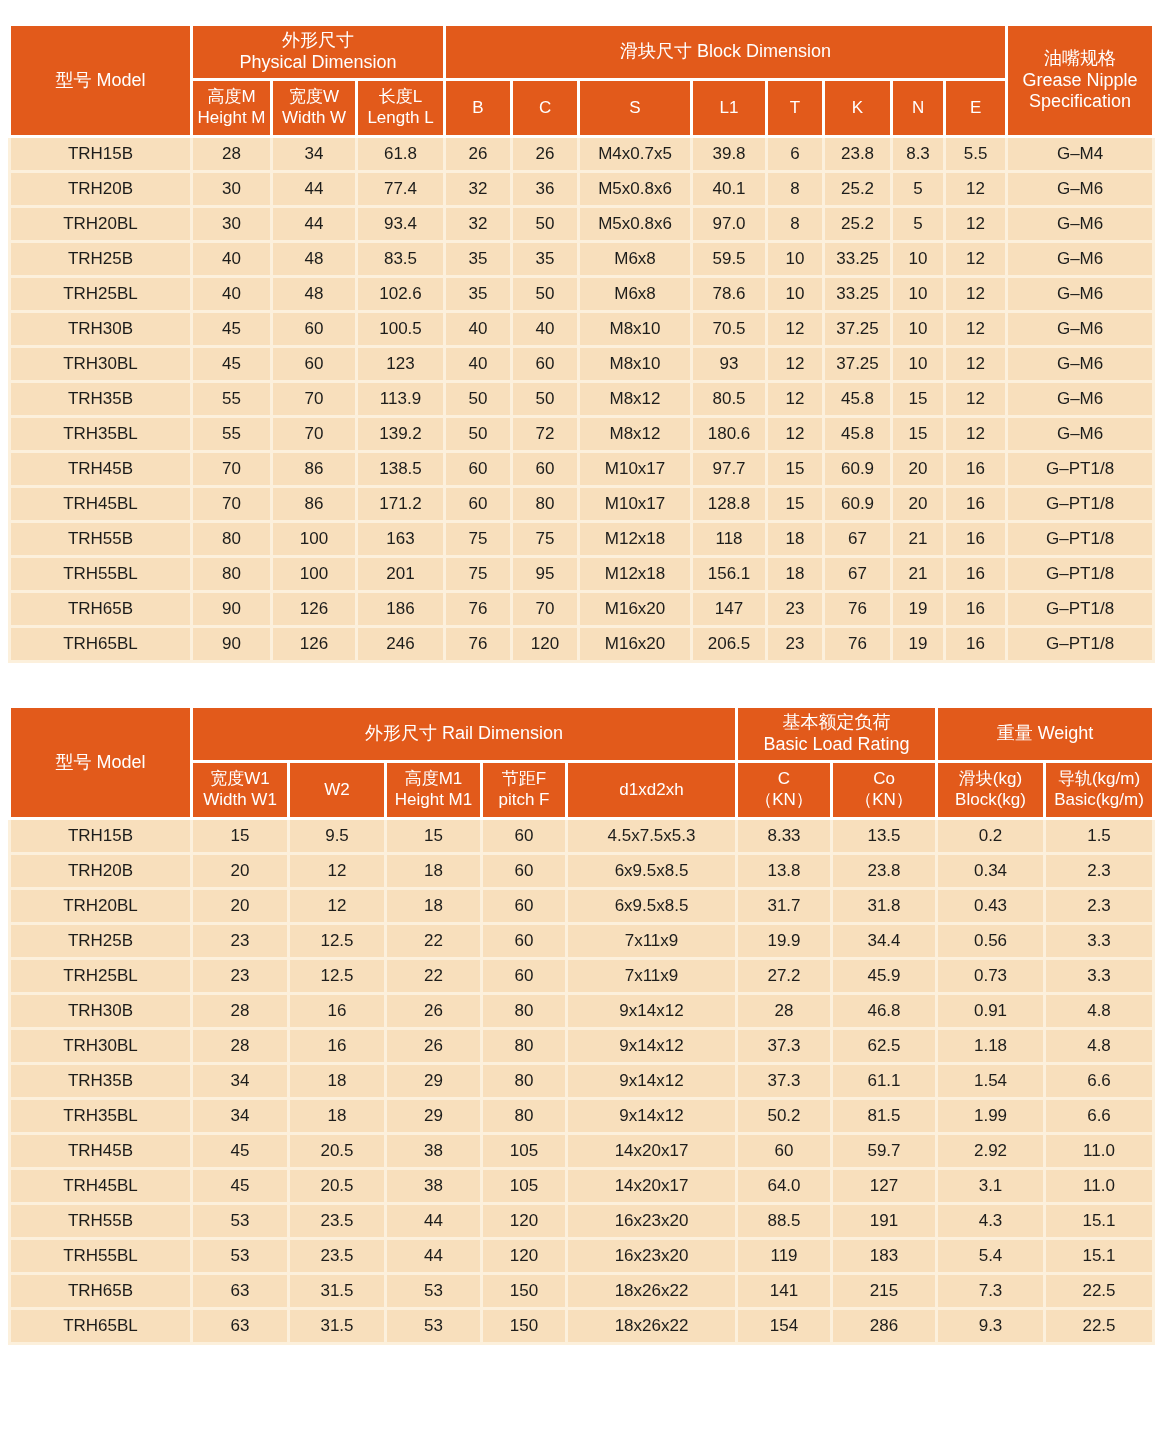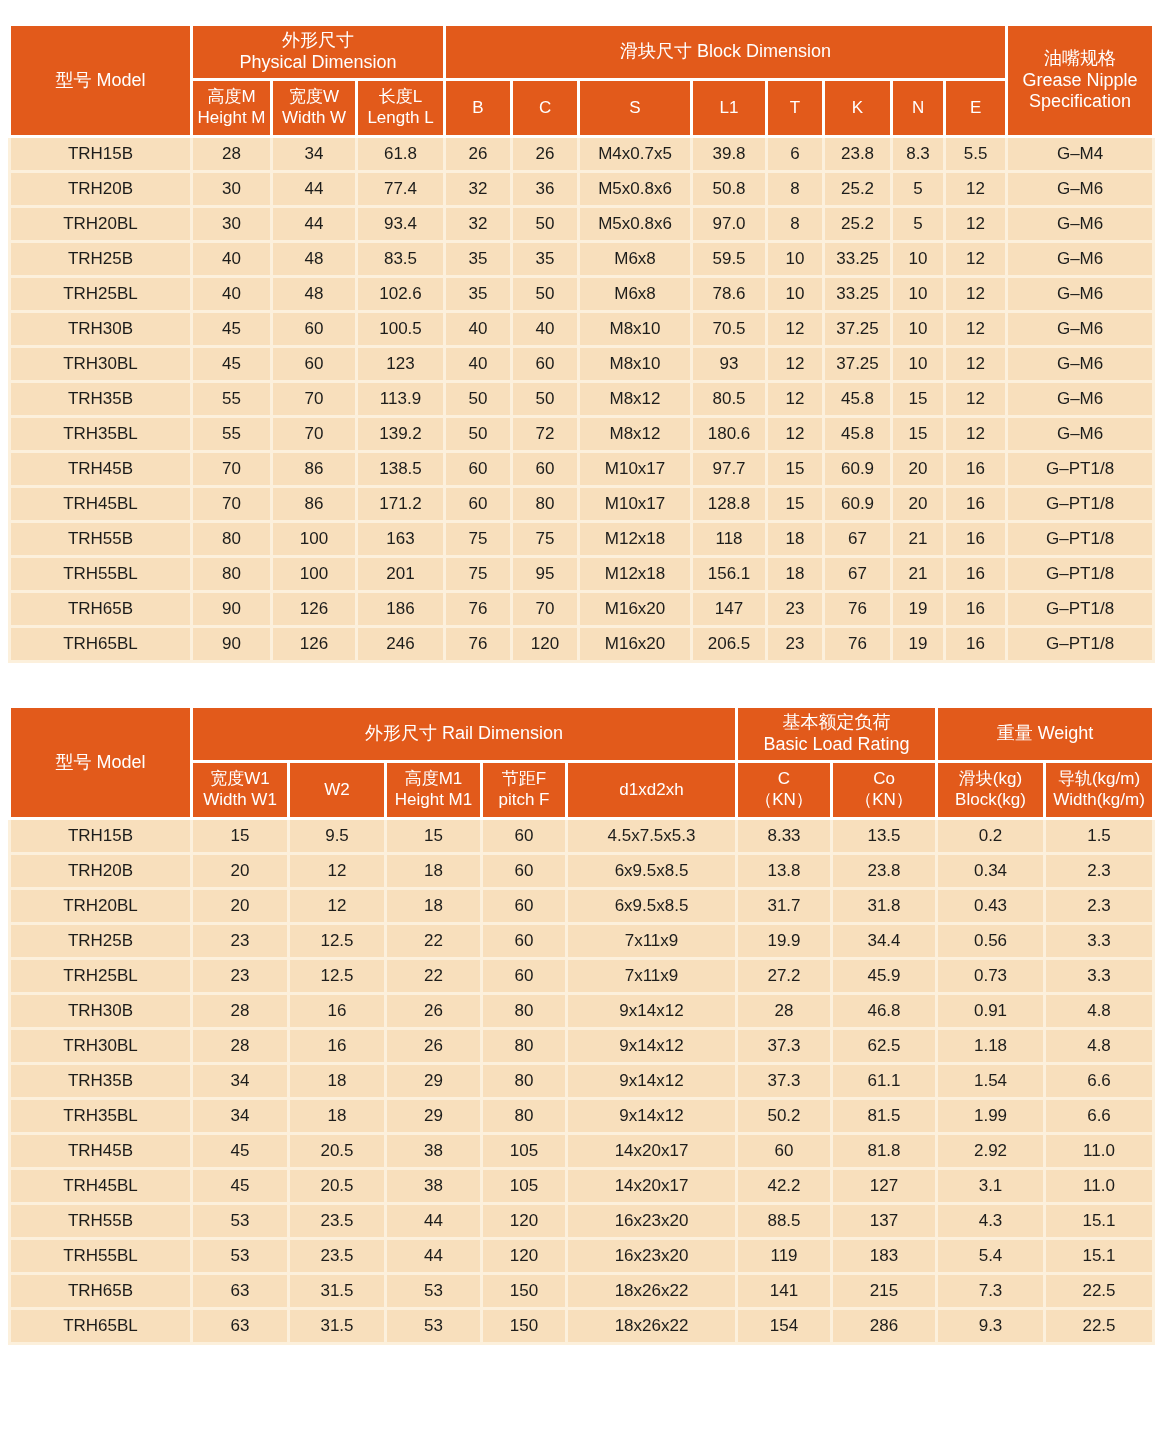--- a/index.html
+++ b/index.html
@@ -113,21 +113,21 @@
           <td>G–M4</td>
         </tr>
         <tr>
           <td>TRH20B</td>
           <td>30</td>
           <td>44</td>
           <td>77.4</td>
           <td>32</td>
           <td>36</td>
           <td>M5x0.8x6</td>
-          <td>50.8</td>
+          <td>40.1</td>
           <td>8</td>
           <td>25.2</td>
           <td>5</td>
           <td>12</td>
           <td>G–M6</td>
         </tr>
         <tr>
           <td>TRH20BL</td>
           <td>30</td>
           <td>44</td>
@@ -357,21 +357,21 @@
         <th>节距F
 pitch F</th>
         <th>d1xd2xh</th>
         <th>C
 （KN）</th>
         <th>Co
 （KN）</th>
         <th>滑块(kg)
 Block(kg)</th>
         <th>导轨(kg/m)
-Width(kg/m)</th>
+Basic(kg/m)</th>
       </tr>
     </thead>
     <tbody>
         <tr>
           <td>TRH15B</td>
           <td>15</td>
           <td>9.5</td>
           <td>15</td>
           <td>60</td>
           <td>4.5x7.5x5.3</td>
@@ -477,45 +477,45 @@
           <td>6.6</td>
         </tr>
         <tr>
           <td>TRH45B</td>
           <td>45</td>
           <td>20.5</td>
           <td>38</td>
           <td>105</td>
           <td>14x20x17</td>
           <td>60</td>
-          <td>81.8</td>
+          <td>59.7</td>
           <td>2.92</td>
           <td>11.0</td>
         </tr>
         <tr>
           <td>TRH45BL</td>
           <td>45</td>
           <td>20.5</td>
           <td>38</td>
           <td>105</td>
           <td>14x20x17</td>
-          <td>42.2</td>
+          <td>64.0</td>
           <td>127</td>
           <td>3.1</td>
           <td>11.0</td>
         </tr>
         <tr>
           <td>TRH55B</td>
           <td>53</td>
           <td>23.5</td>
           <td>44</td>
           <td>120</td>
           <td>16x23x20</td>
           <td>88.5</td>
-          <td>137</td>
+          <td>191</td>
           <td>4.3</td>
           <td>15.1</td>
         </tr>
         <tr>
           <td>TRH55BL</td>
           <td>53</td>
           <td>23.5</td>
           <td>44</td>
           <td>120</td>
           <td>16x23x20</td>

